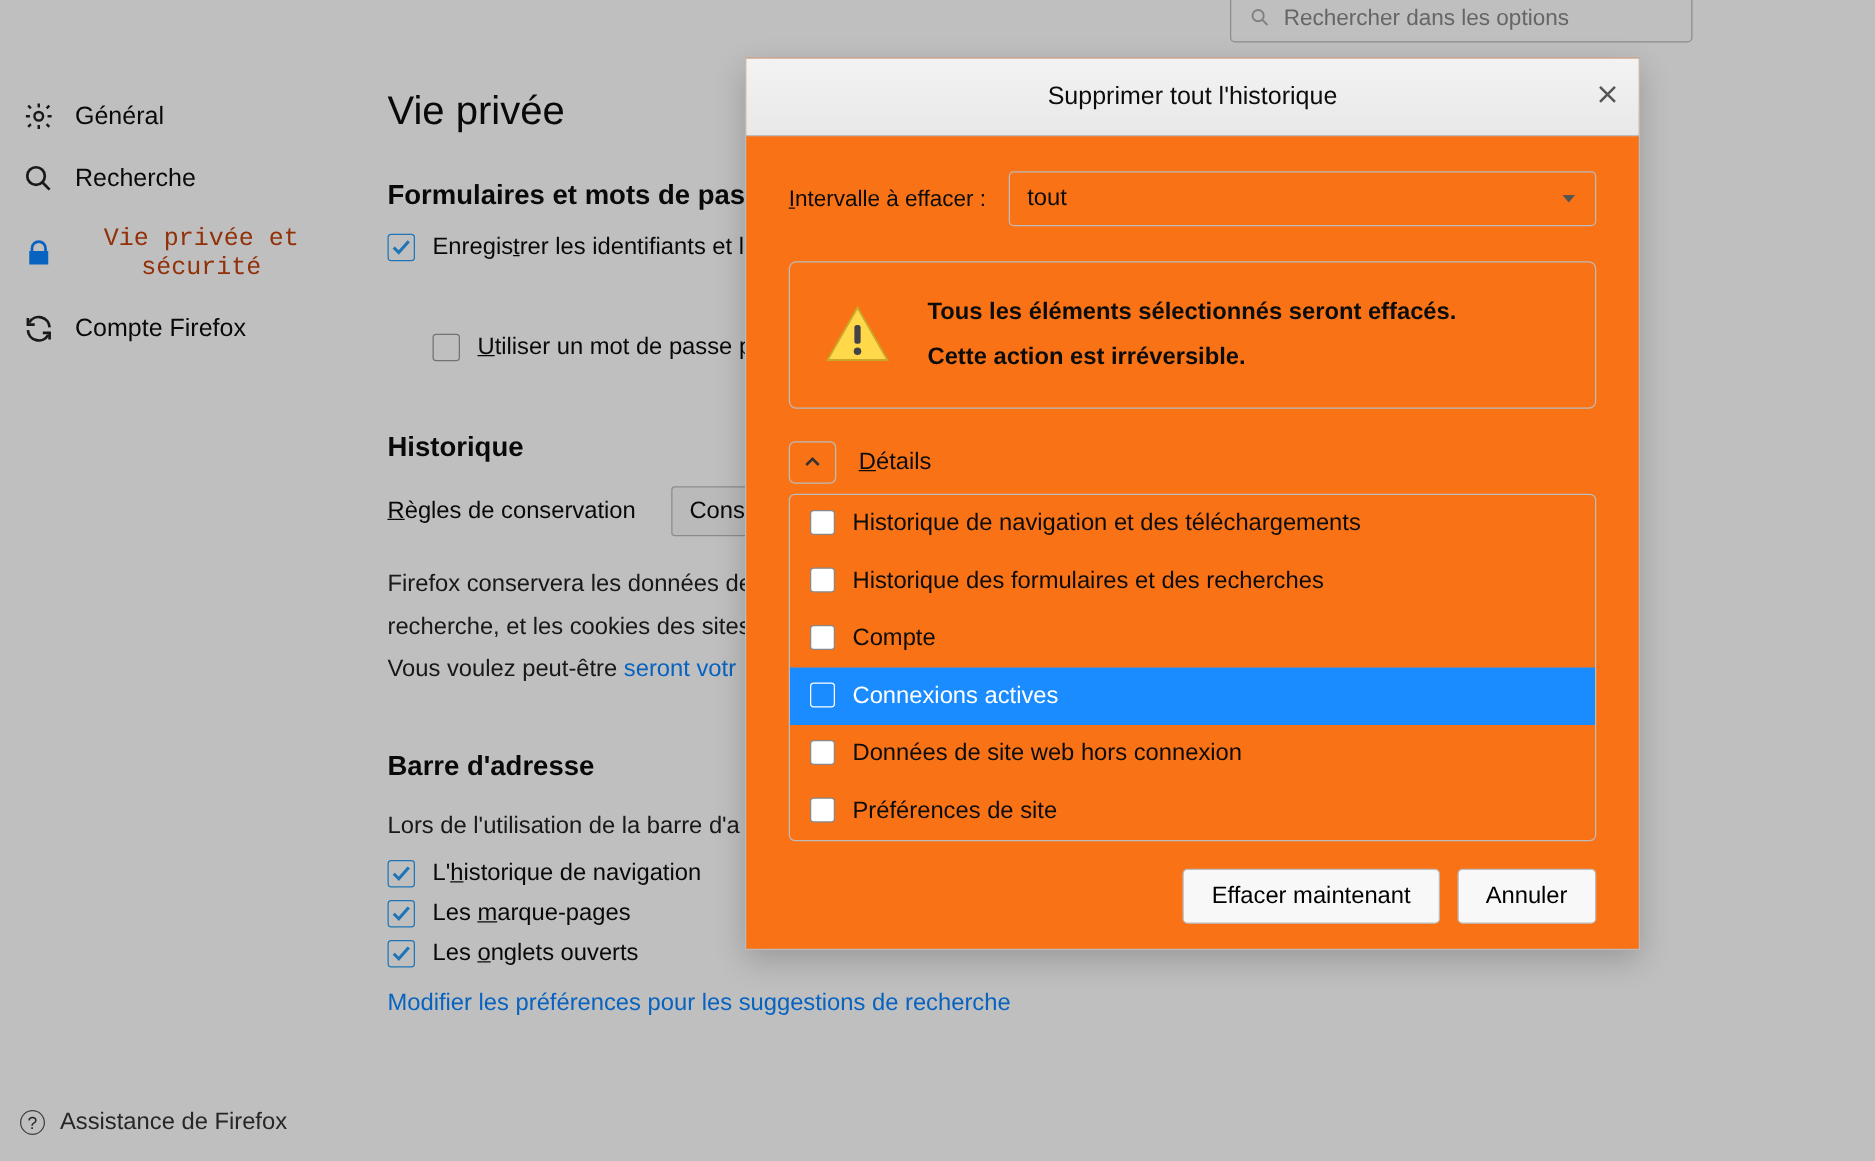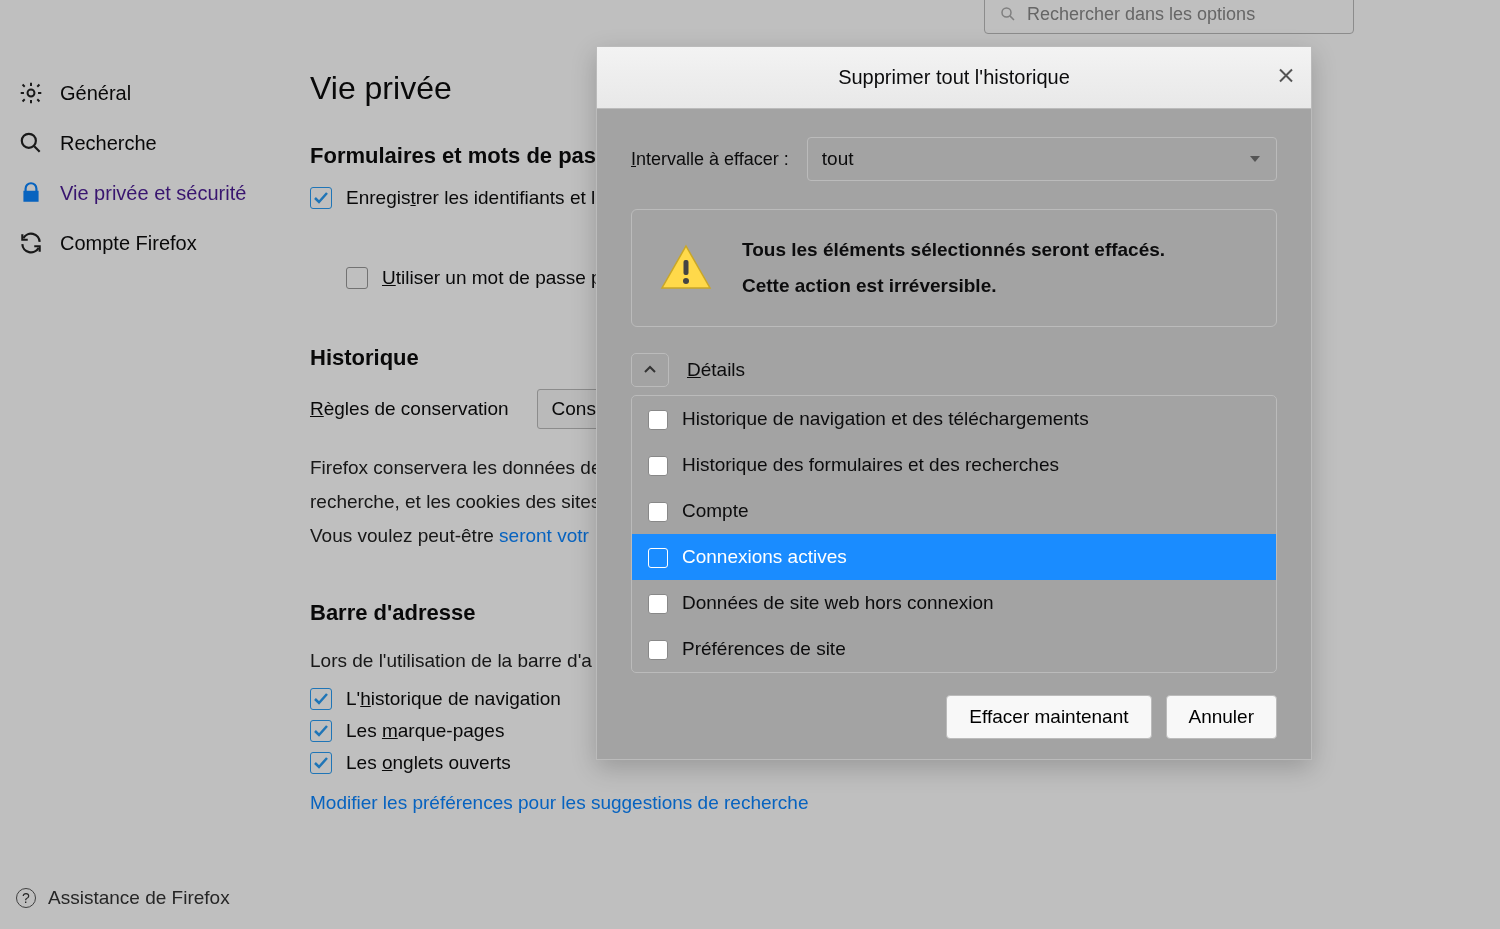--- a/index.html
+++ b/index.html
@@ -1,20 +1,20 @@
 <!DOCTYPE html>
 <html><head>
 <meta charset="utf-8">
 <style>
   * { box-sizing: border-box; margin: 0; padding: 0; }
   body { font-family: -apple-system, "Segoe UI", sans-serif; font-size: 18px; color: #0c0c0d; overflow: hidden; width: 1500px; height: 929px; position: relative; background: #fff; }
   .page { display: flex; width: 100%; height: 100%; }
   .sidebar { width: 280px; padding-top: 68px; text-align: center; }
   .side-item { display: flex; align-items: center; gap: 16px; padding: 12px 18px; cursor: pointer; }
-  .side-item.active .side-label { color: #4c1d95; }
+  .side-item.active .side-label { color: #c2410c; font-family: Liberation Mono, monospace; }
   .side-item .side-label { font-size: 20px; }
   .side-icon svg { width: 26px; height: 26px; display: block; }
   .footer-link { position: absolute; bottom: 20px; left: 16px; display: flex; align-items: center; gap: 12px; font-size: 19px; color: #333; }
   .footer-link .qm { width: 20px; height: 20px; border: 1.6px solid #555; border-radius: 50%; display: flex; align-items: center; justify-content: center; font-size: 14px; }
   .main { flex: 1; padding: 70px 40px 40px 30px; position: relative; }
   .search-box { position: absolute; top:-6px; right: 146px; width: 370px; height: 40px; border: 1px solid #bbb; border-radius: 4px; display: flex; align-items: center; padding: 0 14px; color: #888; gap: 10px; }
   .search-box svg { width: 18px; height: 18px; }
   .page-title { font-size: 32px; font-weight: 300; margin-bottom: 36px; }
   .section-title { font-size: 22px; font-weight: 600; margin-bottom: 18px; margin-top: 36px; }
   .main .section-title:first-of-type { margin-top: 0; }
@@ -29,34 +29,34 @@
   .history-rules { display: flex; align-items: center; gap: 14px; margin: 14px 0 22px 0; }
   .select-btn { border: 1px solid #bbb; border-radius: 3px; padding: 8px 14px; font-size: 19px; background: #f8f8f8; }
   .desc-text { font-size: 19px; line-height: 1.8; color: #222; }
   .link { color: #0a84ff; cursor: pointer; }
   .underline-key { text-decoration: underline; text-decoration-thickness: 1px; }
 
   
   .dim { position: absolute; inset: 0; background: rgba(0,0,0,0.25); }
 
   
-  .dialog { position: absolute; left: 596px; top: 46px; width: 716px; background: #a3a3a3; border: 1px solid #bbb; box-shadow: 0 8px 24px rgba(0,0,0,0.2); }
+  .dialog { position: absolute; left: 596px; top: 46px; width: 716px; background: #f97316; border: 1px solid #bbb; box-shadow: 0 8px 24px rgba(0,0,0,0.2); }
   .dlg-header { height: 62px; display: flex; align-items: center; justify-content: center; position: relative; background: linear-gradient(#f3f3f3,#e8e8e8); border-bottom: 1px solid #bbb; }
   .dlg-header .close { position: absolute; right: 16px; top: 50%; transform: translateY(-50%); cursor: pointer; }
   .dlg-title { font-size: 20px; font-weight: 400; }
   .dlg-body { padding: 28px 34px 20px 34px; }
   .range-row { display: flex; align-items: center; gap: 18px; margin-bottom: 28px; }
   .range-select { flex: 1; border: 1px solid #bbb; border-radius: 4px; padding: 10px 14px; display: flex; align-items: center; justify-content: space-between; font-size: 19px; }
   .warn-box { border: 1px solid #bbb; border-radius: 6px; padding: 22px 26px; display: flex; align-items: center; gap: 28px; margin-bottom: 26px; }
   .warn-text { font-size: 19px; line-height: 1.9; font-weight: bold; }
   .details-row { display: flex; align-items: center; gap: 18px; margin-bottom: 8px; }
   .chevron-box { width: 38px; height: 34px; border: 1px solid #bbb; border-radius: 5px; display: flex; align-items: center; justify-content: center; }
   .details-label { font-size: 19px; }
   .check-list { border: 1px solid #bbb; border-radius: 5px; margin-top: 8px; overflow: hidden; }
-  .cl-item { display: flex; align-items: flex-end; gap: 14px; padding: 12px 16px; font-size: 19px; }
+  .cl-item { display: flex; align-items: flex-start; gap: 14px; padding: 12px 16px; font-size: 19px; }
   .cl-item.selected { background: #1a8cff; color: #fff; }
   .cl-item .cb2 { width: 20px; height: 20px; border: 1.2px solid #888; border-radius: 3px; display: flex; align-items: center; justify-content: center; flex-shrink: 0; background: #fff; }
   .cl-item .cb2.checked svg { display: block; }
   .cl-item .cb2 svg { display: none; width: 14px; height: 14px; }
   .cl-item.selected .cb2 { border-color: #fff; background: transparent; }
   .dlg-footer { display: flex; justify-content: flex-end; gap: 14px; margin-top: 22px; }
   .btn { border: 1px solid #bbb; border-radius: 4px; padding: 10px 22px; font-size: 19px; background: #f8f8f8; cursor: pointer; }
 </style>
 </head>
 <body>

